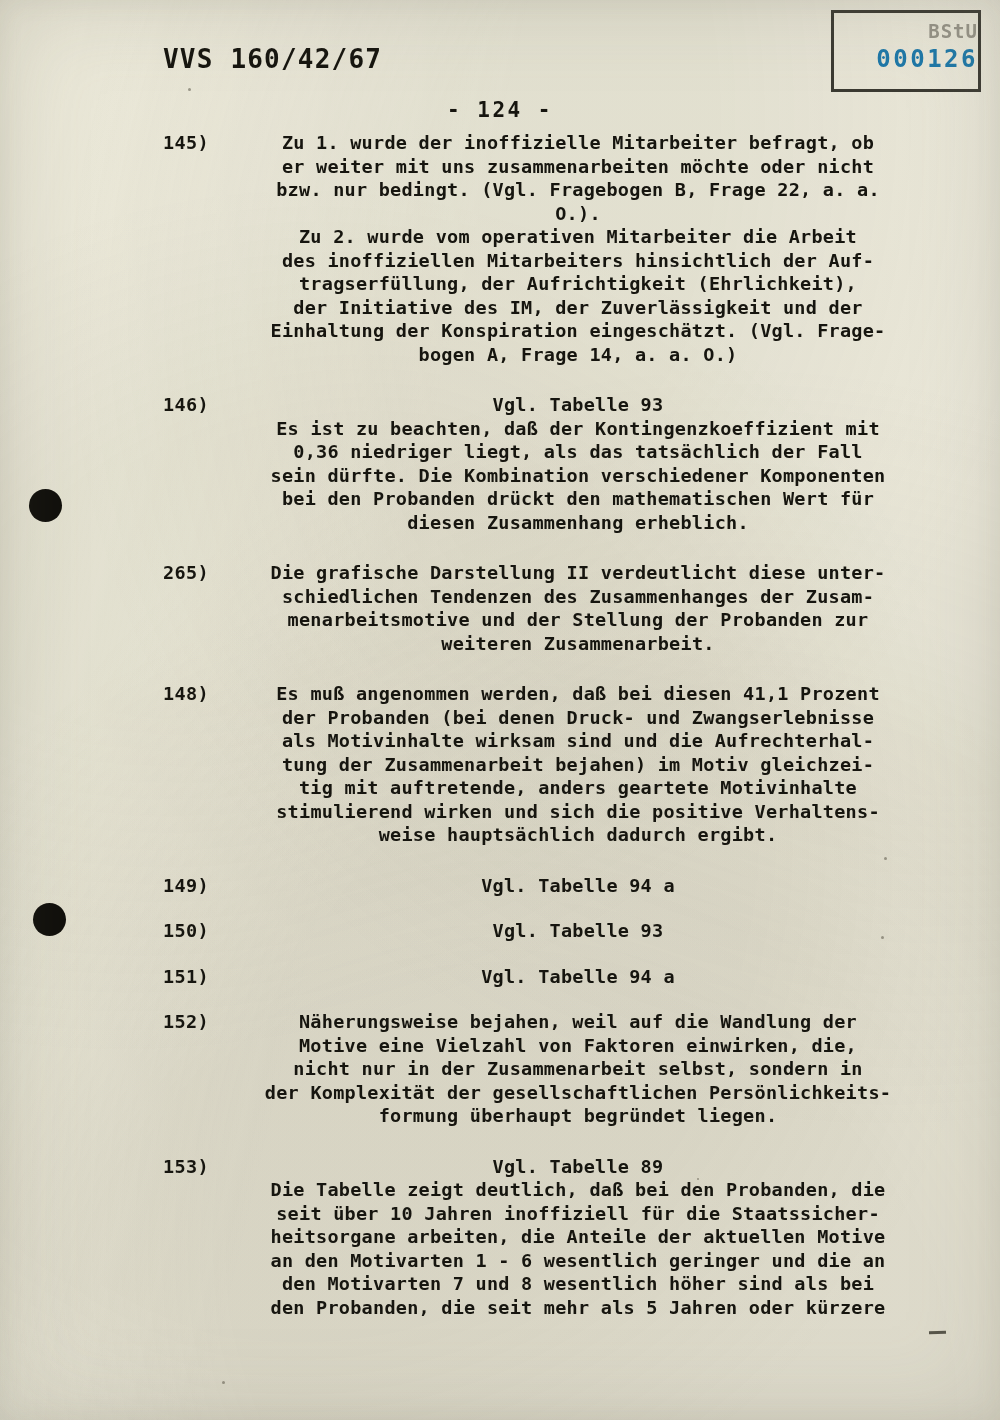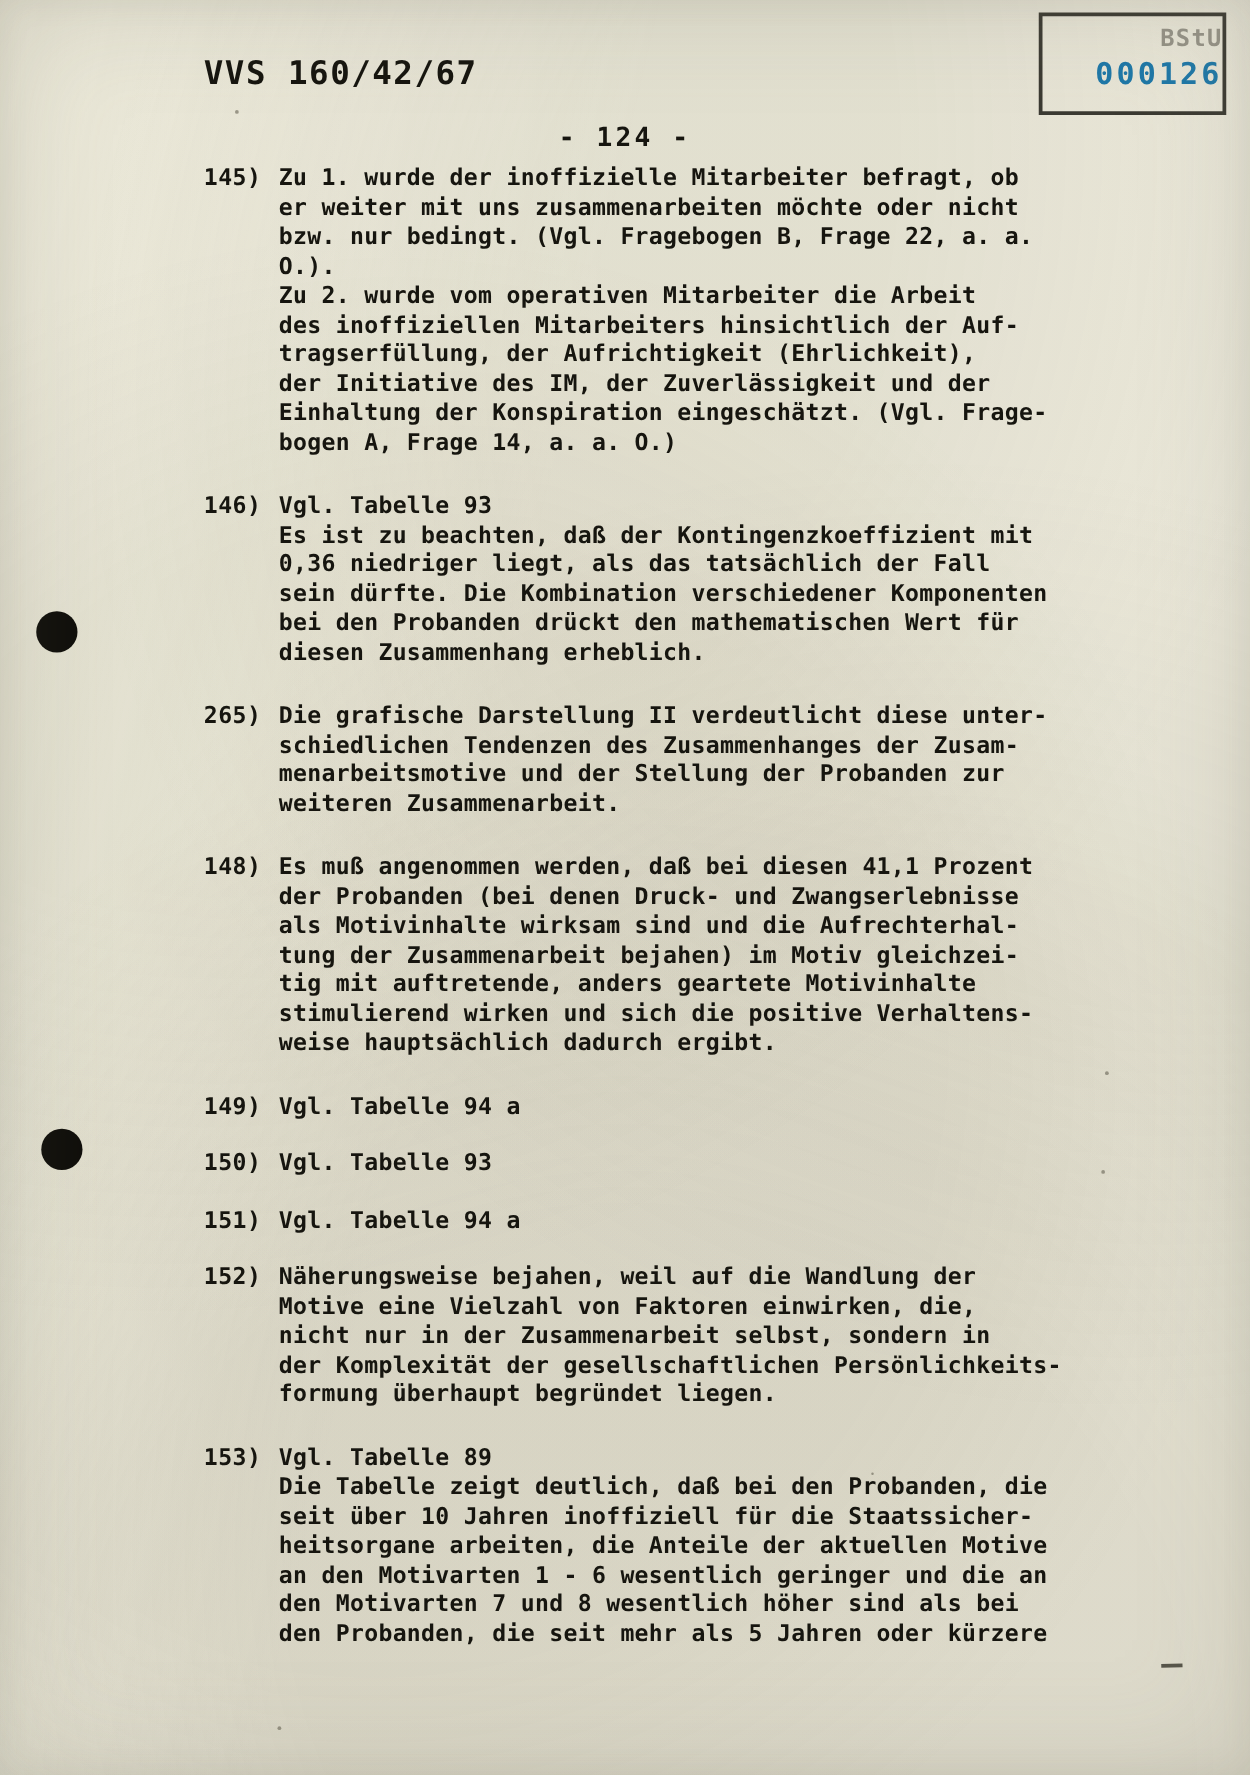--- a/index.html
+++ b/index.html
@@ -114,20 +114,21 @@
   .body {
     position: absolute;
     left: 163px;
     top: 131px;
     width: 770px;
   }
   .item {
     position: relative;
     padding-left: 60px;
     margin-bottom: 22px;
+    text-align: center;
   }
   .item-num {
     position: absolute;
     left: 0;
     top: 0;
     font-size: 18.5px;
     line-height: 23.5px;
     font-weight: 700;
     letter-spacing: .4px;
     white-space: pre;

